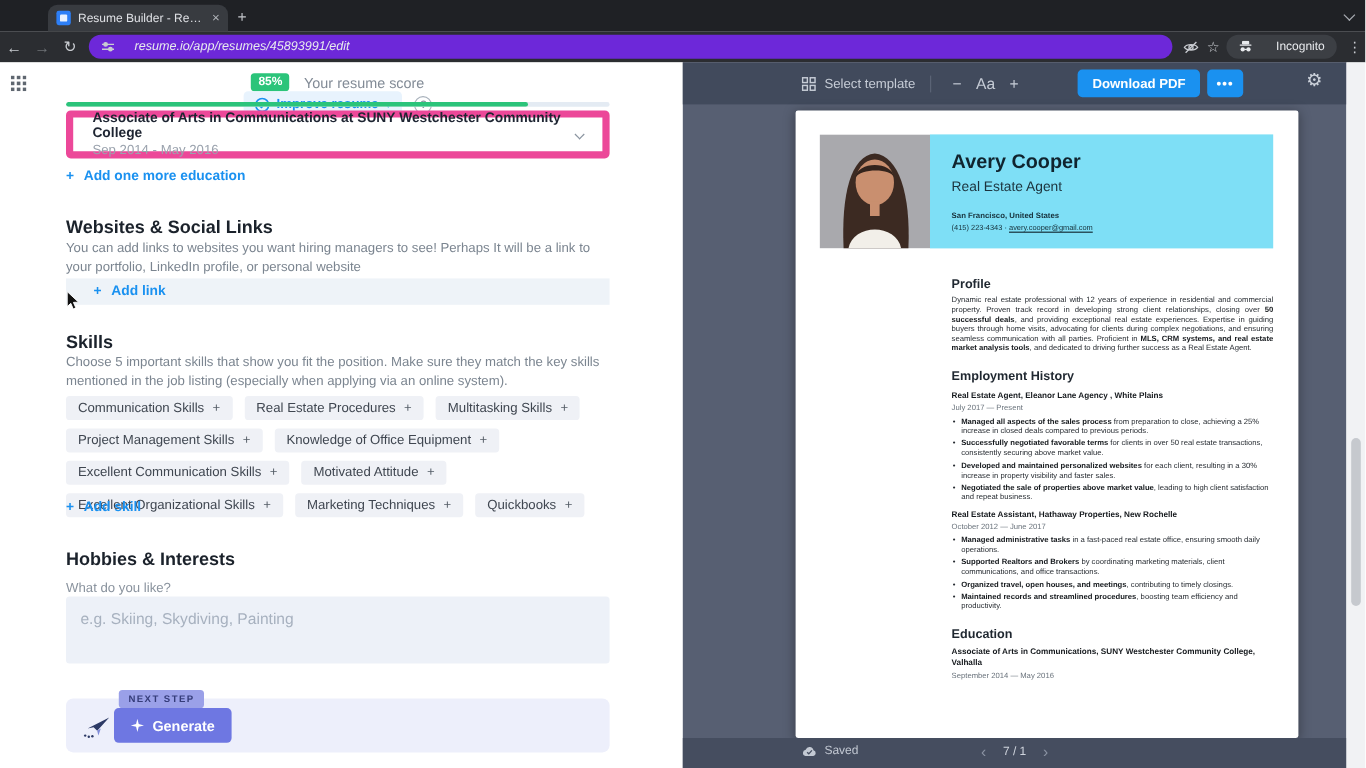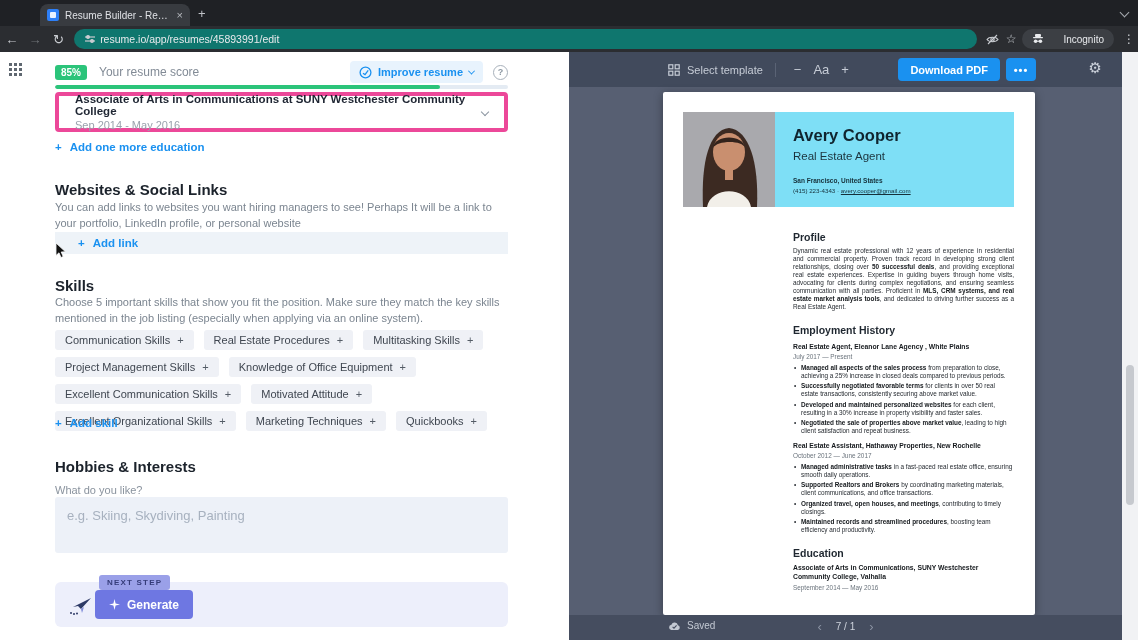--- a/index.html
+++ b/index.html
@@ -14,48 +14,48 @@
   .favicon { width:12px; height:12px; border-radius:2px; background:#2d7ff7; position:relative; flex:0 0 auto; }
   .favicon::after { content:""; position:absolute; left:3px; top:3px; width:6px; height:6px; background:#e8f1ff; border-radius:1px; }
   .tab-title { font-size:10px; color:#dfe1e5; white-space:nowrap; overflow:hidden; text-overflow:ellipsis; flex:1; }
   .tab-close { font-size:11px; color:#b5b8bd; line-height:1; cursor:default; }
   .newtab-btn { position:absolute; left:198px; top:6px; font-size:13px; color:#c0c3c8; }
   .tab-chevron { position:absolute; right:10px; top:9px; width:7px; height:7px; border-right:1.5px solid #a7abb1; border-bottom:1.5px solid #a7abb1; transform:rotate(45deg); }
 
   .urlbar { position:absolute; top:26px; left:0; width:1138px; height:26px; background:#2b2d31; display:flex; align-items:center; }
   .nav-ico { color:#c9ccd1; font-size:13px; width:24px; text-align:center; }
   .nav-ico.dim { color:#6e7276; }
-  .omnibox { height:20px; width:926px; margin-left:4px; background:#0f766e; border-radius:10px; display:flex; align-items:center; padding:0 10px; gap:4px; }
+  .omnibox { height:20px; width:926px; margin-left:4px; background:#6d28d9; border-radius:10px; display:flex; align-items:center; padding:0 10px; gap:16px;font-style:italic; }
   .url-text { font-size:10.5px; color:#e8eaed; }
   .right-icos { display:flex; align-items:center; gap:6px; margin-left:8px; }
   .incog-chip { height:20px; border-radius:10px; background:#3c3f44; color:#e8eaed; font-size:10px;
                 display:flex; align-items:center; gap:19px; padding:0 10px; }
   .kebab { color:#c9ccd1; font-size:12px; width:18px; text-align:center; }
   .star-ico { color:#c9ccd1; font-size:12px; }
 
   
   .editor-panel { position:absolute; top:52px; left:0; width:569px; height:588px; background:#fff; }
   .apps-grid { position:absolute; left:9px; top:11px; }
   .eb { position:absolute; left:55px; width:453px; }
 
-  .score-row { top:9px; height:22px; display:flex; align-items:center; justify-content:space-between; }
+  .score-row { top:9px; height:22px; display:flex; align-items:center; justify-content:space-between;flex-direction:column; }
   .score-left { display:flex; align-items:center; gap:12px; }
   .score-badge { background:#2bc47a; color:#fff; font-size:10px; font-weight:bold; padding:2px 6px; border-radius:3px; }
   .score-label { font-size:12px; color:#828b96; }
   .score-right { display:flex; align-items:center; gap:10px; }
   .improve-btn { background:#e8f3fd; color:#1a91f0; font-size:11px; font-weight:bold; border:none;
                  border-radius:4px; height:22px; padding:0 9px; display:flex; align-items:center; gap:6px; cursor:pointer; }
   .chev { width:5px; height:5px; border-right:1.5px solid #1a91f0; border-bottom:1.5px solid #1a91f0; transform:rotate(45deg) translate(-1px,-1px); }
   .help-circle { width:15px; height:15px; border:1.5px solid #a8b1bb; border-radius:50%; color:#8d98a3;
                  font-size:9px; font-weight:bold; display:flex; align-items:center; justify-content:center; }
 
   .progress { top:33px; height:4px; background:#e4ebf3; border-radius:2px; overflow:hidden; }
   .progress-fill { height:100%; background:#2bc47a; border-radius:2px; }
 
-  .edu-card { top:40px; height:40px; border:4px solid #ec4899; border-radius:4px; background:#fff;
+  .edu-card { top:40px; height:40px; border:6px solid #ec4899; border-radius:4px; background:#fff;
               display:flex; align-items:center; padding:0 16px; cursor:pointer; }
   .edu-main { flex:1; }
   .edu-title { font-size:11.5px; font-weight:bold; color:#1e2532; }
   .edu-dates { font-size:11px; color:#9aa2ad; margin-top:2px; }
   .chev-gray { width:6px; height:6px; border-right:1.5px solid #8b95a0; border-bottom:1.5px solid #8b95a0; transform:rotate(45deg); }
 
   .blue-link { color:#1a91f0; font-size:11.5px; font-weight:bold; display:flex; align-items:center; gap:8px; cursor:pointer; }
   .add-edu { top:89px; }
   .sec-head { font-size:15px; font-weight:bold; color:#1b222b; }
   .links-head { top:129px; }
@@ -96,21 +96,21 @@
               border-radius:4px; font-size:11px; font-weight:bold; cursor:pointer; letter-spacing:1px; }
   .gear-btn { position:absolute; right:20px; top:8px; color:#ccd2db; font-size:15px; line-height:1; cursor:pointer; }
 
   .pv-statusbar { position:absolute; bottom:0; left:0; width:553px; height:25px; background:#454d5f; }
   .saved { position:absolute; left:99px; top:5px; display:flex; align-items:center; gap:6px; color:#c3c9d3; font-size:10px; }
   .pager { position:absolute; left:0; right:0; top:5px; display:flex; justify-content:center; align-items:center; gap:14px; }
   .pager-chev { color:#8b93a3; font-size:13px; line-height:1; cursor:pointer; }
   .pager-num { color:#cfd4dd; font-size:10px; }
 
   
-  .page { position:absolute; left:94px; top:40px; width:372px; height:523px; background:#fff;
+  .page { position:absolute; left:94px; top:40px; width:419px; height:523px; background:#fff;
           box-shadow:0 2px 10px rgba(0,0,0,0.35); border-radius:2px; overflow:hidden; }
   .r-header { display:flex; margin:20px 21px 0 20px; height:95px; }
   .r-photo { width:92px; height:95px; flex:0 0 auto; }
   .r-band { flex:1; background:#7edff6; padding:14px 0 0 18px; }
   .r-name { font-size:16.5px; font-weight:bold; color:#10242e; }
   .r-title { font-size:11.5px; color:#1c333d; margin-top:5px; }
   .r-loc { font-size:6.5px; font-weight:bold; color:#16303a; margin-top:15px; }
   .r-contact { font-size:6.2px; color:#16303a; margin-top:3px; }
   .r-contact .em { text-decoration:underline; }
   .r-body { margin:0 21px 0 130px; }

